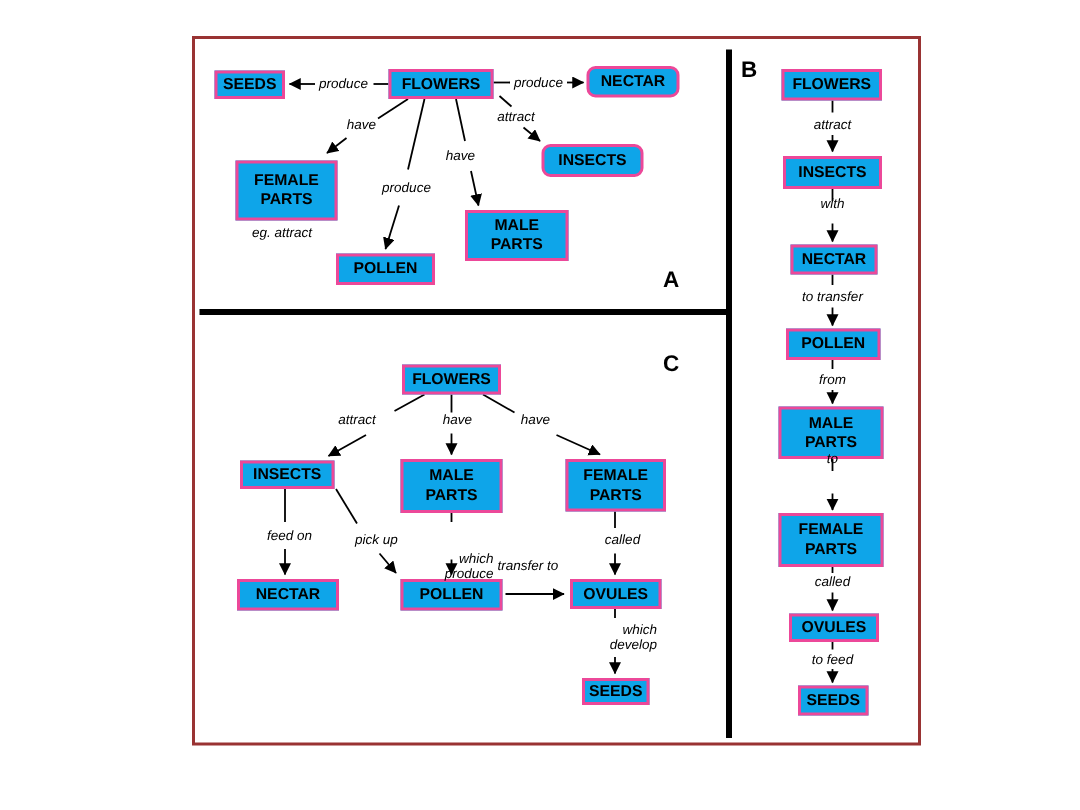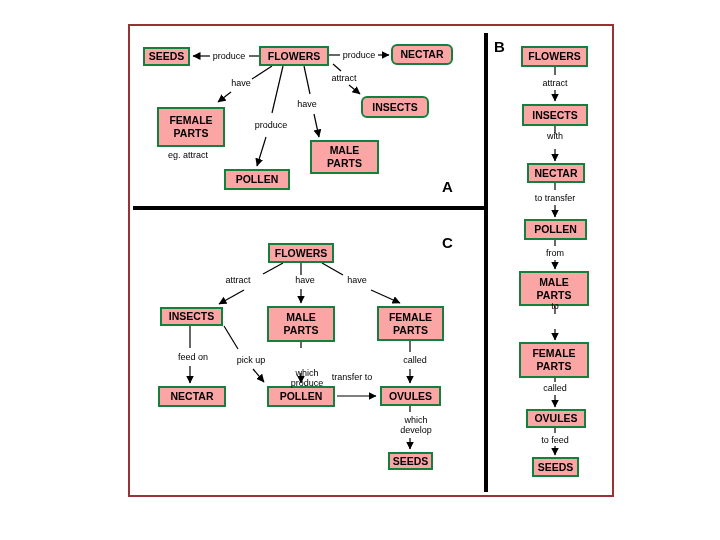--- a/index.html
+++ b/index.html
@@ -3,26 +3,26 @@
 <meta charset="utf-8">
 <style>
   html,body{margin:0;padding:0;background:#ffffff;}
   #stage{position:relative;width:720px;height:540px;background:#ffffff;overflow:hidden;
          font-family:"Liberation Sans",sans-serif;}
   #frame{position:absolute;left:128px;top:24px;width:486px;height:473px;
          border:2px solid #993333;box-sizing:border-box;background:#ffffff;}
   .divider{position:absolute;background:#000000;}
   #vline{left:484px;top:33px;width:4px;height:459px;}
   #hline{left:133px;top:206px;width:351px;height:4px;}
-  .node{position:absolute;background:#fca5a5;border:2px solid #15803d;box-sizing:border-box;
+  .node{position:absolute;background:#0ea5e9;border:2px solid #ec4899;box-sizing:border-box;
         display:flex;align-items:center;justify-content:center;text-align:center;
         font-weight:bold;font-size:10.5px;line-height:1.2;color:#000;letter-spacing:0;}
   .node.rounded{border-radius:6px;}
-  .elabel{position:absolute;transform:translate(-50%,-50%);font-size:9px;
-          color:#000;white-space:nowrap;text-align:center;line-height:1.15;}
+  .elabel{position:absolute;transform:translate(-50%,-50%);font-style:italic;font-size:9px;
+          color:#000;white-space:nowrap;text-align:right;line-height:1.15;}
   .elabel.wrap{white-space:normal;width:44px;}
   .letter{position:absolute;font-weight:bold;font-size:15px;color:#000;}
   svg#wires{position:absolute;left:0;top:0;pointer-events:none;}
 </style>
 </head>
 <body>
 
 <div id="stage">
   <div id="frame"></div>
   <div id="vline" class="divider"></div>

